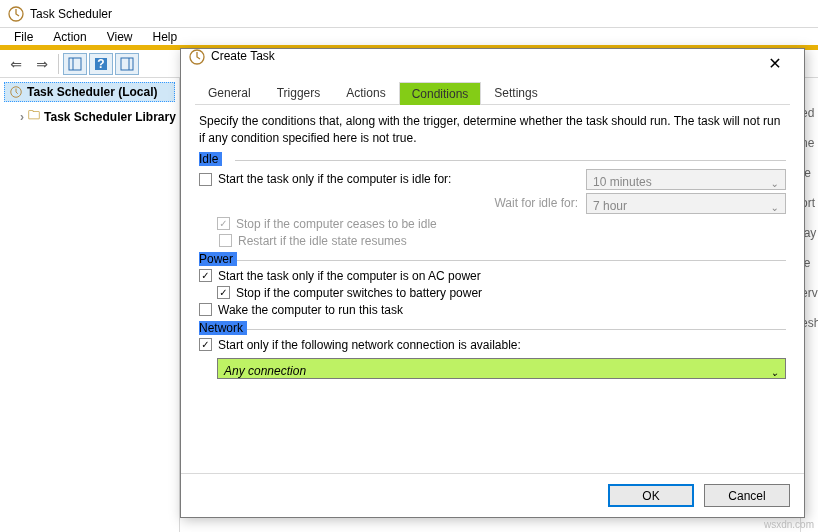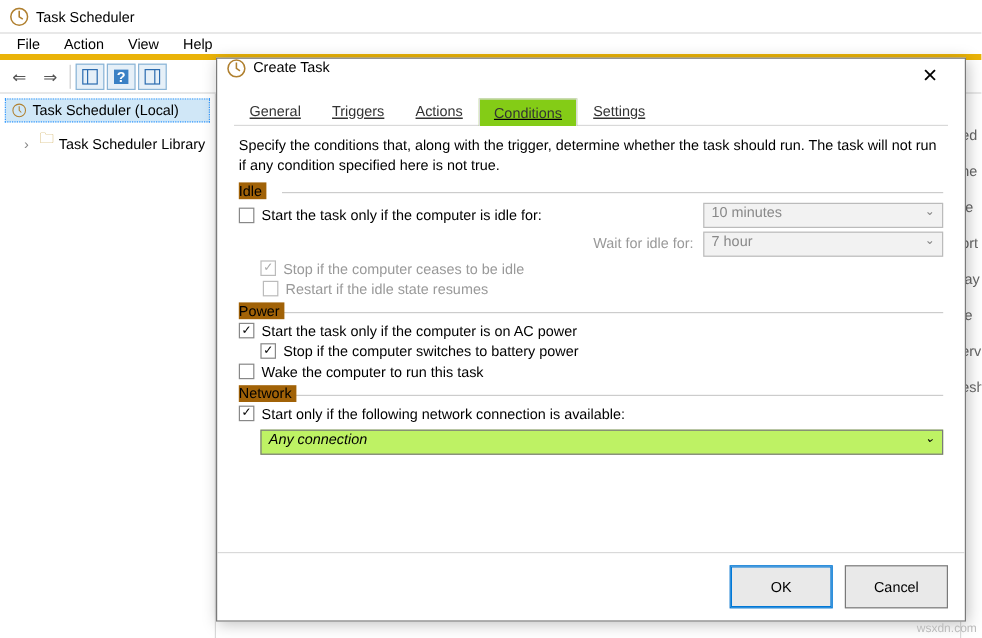--- a/index.html
+++ b/index.html
@@ -9,52 +9,52 @@
     .titlebar .app-icon { width: 16px; height: 16px; margin-right: 6px; }
     .titlebar .title { flex: 1; }
     .menubar { display: flex; align-items: center; height: 22px; padding: 0 4px; border-bottom: 5px solid #eab308; }
     .menubar span { padding: 2px 10px; cursor: default; }
     .toolbar { display: flex; align-items: center; height: 28px; padding: 0 4px; border-bottom: 1px solid #d9d9d9; gap: 2px; }
     .tool-btn { width: 24px; height: 22px; border: 1px solid transparent; display: flex; align-items: center; justify-content: center; color: #555; }
     .tool-btn.active-border { border: 1px solid #8ab4d6; background: #e6f0f8; }
     .tool-sep { width: 1px; height: 20px; background: #ccc; margin: 0 2px; }
     .main-body { display: flex; height: calc(100% - 78px); }
     .left-pane { width: 180px; border-right: 1px solid #d9d9d9; padding: 4px; }
-    .tree-item { display: flex; align-items: flex-end; padding: 2px 4px; white-space: nowrap; gap: 4px; }
+    .tree-item { display: flex; align-items: center; padding: 2px 4px; white-space: nowrap; gap: 4px; font-weight: bold; }
     .tree-item.selected { background: #d0e7f7; border: 1px dotted #3399ff; }
     .right-pane { flex: 1; position: relative; }
     .right-truncated { position: absolute; right: 0; top: 0; width: 18px; height: 100%; border-left: 1px solid #d9d9d9; font-size: 11px; color: #666; padding-top: 20px; line-height: 30px; text-align: left; overflow: hidden;}
     
     .dialog { position: absolute; left: 180px; top: 48px; width: 625px; height: 470px; background: #fff; border: 1px solid #7a7a7a; box-shadow: 2px 2px 12px rgba(0,0,0,0.25); display: flex; flex-direction: column; }
     .dialog-titlebar { display: flex; align-items: flex-start; height: 30px; padding: 0 8px; }
     .dialog-titlebar .title { flex: 1; margin-left: 6px; }
     .dialog-close { width: 42px; height: 28px; display: flex; align-items: center; justify-content: center; font-size: 16px; cursor: default; }
     .dialog-body { flex: 1; padding: 0 14px; }
-    .tabs { display: flex; border-bottom: 1px solid #d9d9d9; margin-top: 2px; text-decoration: underline; }
+    .tabs { display: flex; border-bottom: 1px solid #d9d9d9; margin-top: 2px; }
     .tab { padding: 4px 12px; border: 1px solid transparent; border-bottom: none; cursor: default; color: #333; }
     .tab.active { border-color: #d9d9d9; background: #84cc16; position: relative; top: 1px; }
     .tab-content { padding: 8px 4px 0 4px; }
     .desc { line-height: 1.45; }
     .group-wrap { position: relative; margin-top: 4px; }
-    .group-wrap .glabel { position: relative; background: #a16207; padding-right: 4px; z-index: 2; display: inline-block; }
+    .group-wrap .glabel { position: relative; background: #3b82f6; padding-right: 4px; z-index: 2; display: inline-block; }
     .group-wrap .gline { border-top: 1px solid #ccc; position: absolute; left: 36px; right: 0; top: 8px; z-index: 1; }
     .row { display: flex; align-items: center; margin: 3px 0; }
     .row.indent1 { margin-left: 18px; }
     .row.indent2 { margin-left: 20px; }
     .check { width: 13px; height: 13px; border: 1px solid #888; margin-right: 6px; display: inline-flex; align-items: center; justify-content: center; font-size: 10px; background: #fff; }
     .check.disabled { border-color: #bbb; color: #aaa; }
     .check.checked::after { content: "✓"; font-size: 10px; line-height: 1; }
     .lbl.disabled { color: #999; }
     .right-align { margin-left: auto; text-align: right; padding-right: 8px; color: #999; }
-    .combo { width: 200px; height: 21px; border: 1px solid #bbb; background: #f2f2f2; display: flex; align-items: flex-start; padding: 0 6px; color: #888; position: relative; }
+    .combo { width: 200px; height: 21px; border: 1px solid #bbb; background: #f2f2f2; display: flex; align-items: flex-end; padding: 0 6px; color: #888; position: relative; }
     .combo.enabled { background: #bef264; color: #000; border-color: #7a7a7a; font-style: italic; }
     .combo .caret { position: absolute; right: 6px; color: #888; font-size: 10px; }
     .combo.full { width: 100%; }
     .dialog-footer { display: flex; justify-content: flex-end; gap: 10px; padding: 10px 14px; border-top: 1px solid #d9d9d9; }
-    .btn { min-width: 86px; height: 36px; border: 1px solid #7a7a7a; background: #e9e9e9; display: flex; align-items: center; justify-content: center; cursor: default; }
+    .btn { min-width: 86px; height: 23px; border: 1px solid #7a7a7a; background: #e9e9e9; display: flex; align-items: center; justify-content: center; cursor: default; }
     .btn.primary { border: 1px solid #0078d7; box-shadow: 0 0 0 1px #0078d7 inset; }
     .arrow { font-size: 14px; }
     .folder-icon { color: #caa64d; }
     .watermark { position:absolute; right:4px; bottom:2px; font-size:10px; color:#bbb;}
   </style>
 </head>
 <body>
 
 <div class="titlebar">
   <svg class="app-icon" viewBox="0 0 16 16">

